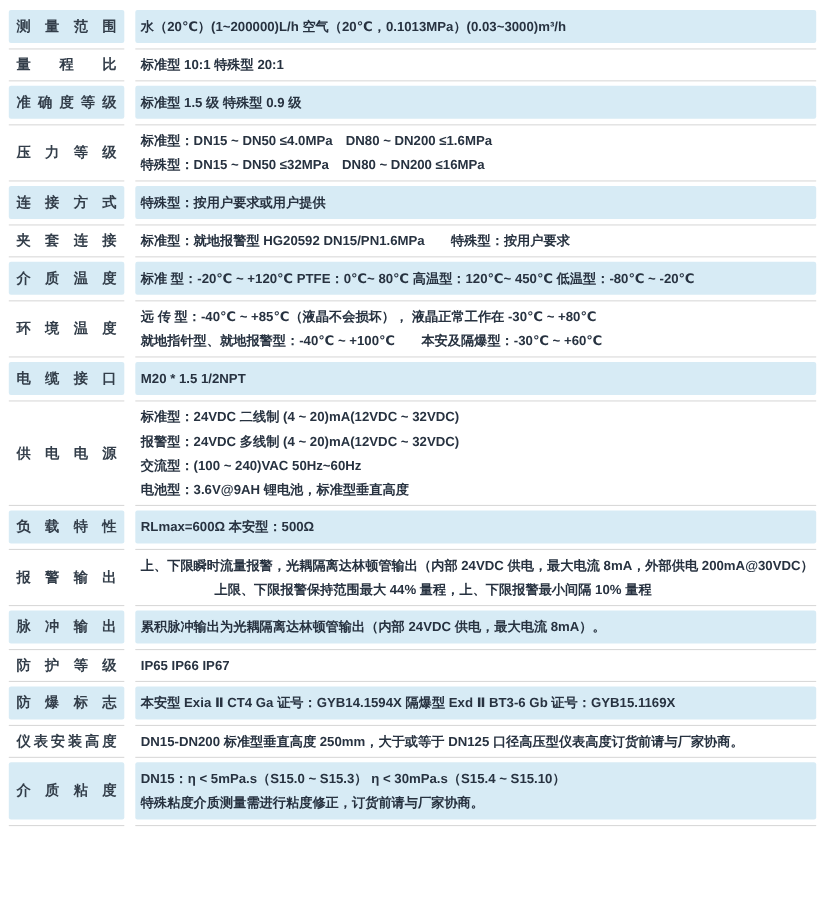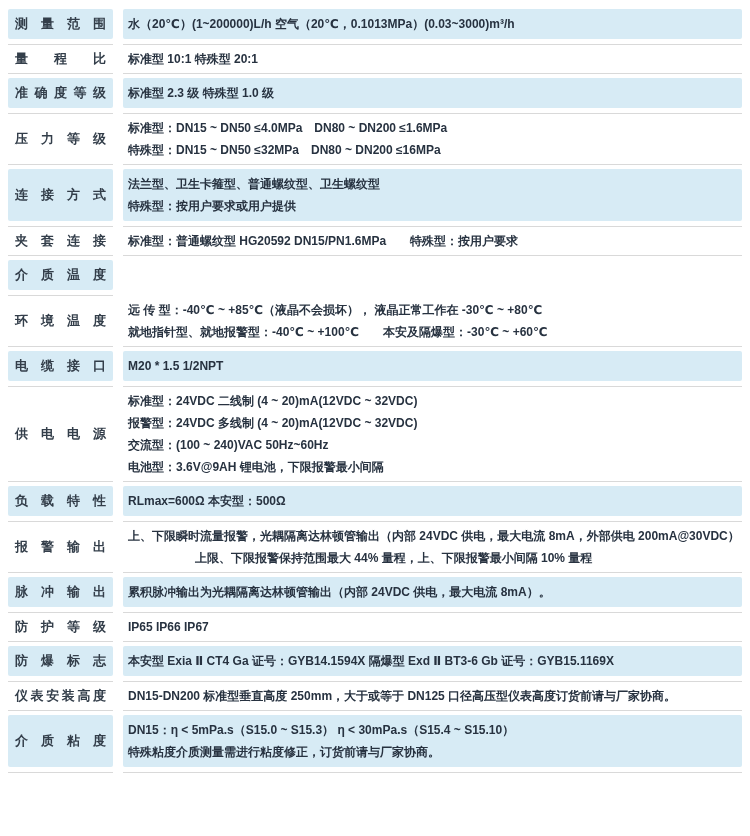--- a/index.html
+++ b/index.html
@@ -76,21 +76,21 @@
             <span>确</span>
             <span>度</span>
             <span>等</span>
             <span>级</span>
           </div>
         </div>
       </div>
       <div class="gutter"></div>
       <div class="cell content-cell">
         <div class="band content-band">
-          <div class="line">标准型 2.3 级 特殊型 1.0 级</div>
+          <div class="line">标准型 1.5 级 特殊型 0.9 级</div>
         </div>
       </div>
     </div>
     <div class="row">
       <div class="cell label-cell">
         <div class="band label-band">
           <div class="label-text">
             <span>压</span>
             <span>力</span>
             <span>等</span>
@@ -113,55 +113,59 @@
             <span>连</span>
             <span>接</span>
             <span>方</span>
             <span>式</span>
           </div>
         </div>
       </div>
       <div class="gutter"></div>
       <div class="cell content-cell">
         <div class="band content-band">
-          <div class="line">法兰型、卫生卡箍型、普通螺纹型、卫生螺纹型</div>
           <div class="line">特殊型：按用户要求或用户提供</div>
         </div>
       </div>
     </div>
     <div class="row">
       <div class="cell label-cell">
         <div class="band label-band">
           <div class="label-text">
             <span>夹</span>
             <span>套</span>
             <span>连</span>
             <span>接</span>
           </div>
         </div>
       </div>
       <div class="gutter"></div>
       <div class="cell content-cell">
         <div class="band content-band">
-          <div class="line">标准型：普通螺纹型 HG20592  DN15/PN1.6MPa　　特殊型：按用户要求</div>
+          <div class="line">标准型：就地报警型 HG20592  DN15/PN1.6MPa　　特殊型：按用户要求</div>
         </div>
       </div>
     </div>
     <div class="row blue">
       <div class="cell label-cell">
         <div class="band label-band">
           <div class="label-text">
             <span>介</span>
             <span>质</span>
             <span>温</span>
             <span>度</span>
           </div>
         </div>
       </div>
       <div class="gutter"></div>
+      <div class="cell content-cell">
+        <div class="band content-band">
+          <div class="line">标准 型：-20℃ ~ +120℃  PTFE：0℃~ 80℃  高温型：120℃~ 450℃  低温型：-80℃ ~ -20℃</div>
+        </div>
+      </div>
     </div>
     <div class="row">
       <div class="cell label-cell">
         <div class="band label-band">
           <div class="label-text">
             <span>环</span>
             <span>境</span>
             <span>温</span>
             <span>度</span>
           </div>
@@ -203,21 +207,21 @@
             <span>源</span>
           </div>
         </div>
       </div>
       <div class="gutter"></div>
       <div class="cell content-cell">
         <div class="band content-band">
           <div class="line">标准型：24VDC 二线制 (4 ~ 20)mA(12VDC ~ 32VDC)</div>
           <div class="line">报警型：24VDC 多线制 (4 ~ 20)mA(12VDC ~ 32VDC)</div>
           <div class="line">交流型：(100 ~ 240)VAC  50Hz~60Hz</div>
-          <div class="line">电池型：3.6V@9AH 锂电池，下限报警最小间隔</div>
+          <div class="line">电池型：3.6V@9AH 锂电池，标准型垂直高度</div>
         </div>
       </div>
     </div>
     <div class="row blue">
       <div class="cell label-cell">
         <div class="band label-band">
           <div class="label-text">
             <span>负</span>
             <span>载</span>
             <span>特</span>

